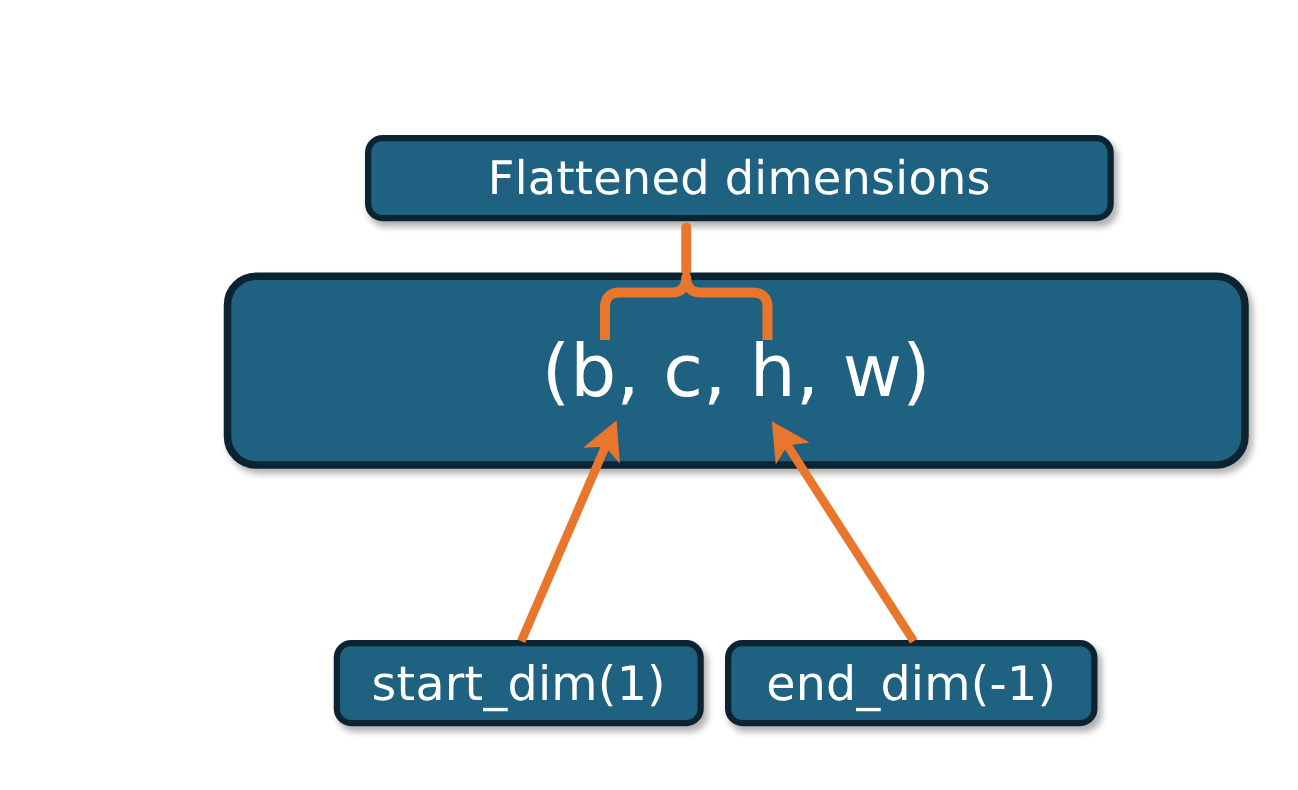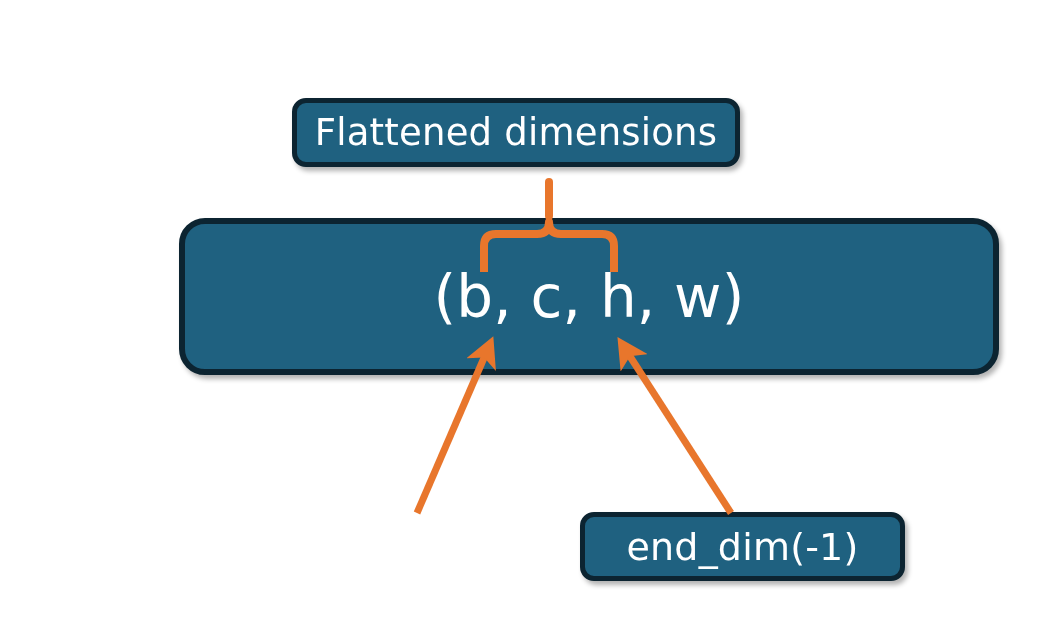--- a/index.html
+++ b/index.html
@@ -33,22 +33,22 @@
     z-index: 2;
   }
   .node .label {
     line-height: 1;
     white-space: nowrap;
   }
 
   
   #node-flattened {
     left: 292px;
-    top: 98px;
-    width: 448px;
+    top: 108px;
+    width: 599px;
     height: 69px;
     border-radius: 14px;
   }
   #node-flattened .label { font-size: 37px; }
 
   
   #node-shape {
     left: 179px;
     top: 218px;
     width: 820px;
@@ -65,21 +65,21 @@
     width: 296px;
     height: 69px;
     border-radius: 14px;
   }
   #node-start-dim .label { font-size: 38px; }
 
   
   #node-end-dim {
     left: 580px;
     top: 512px;
-    width: 325px;
+    width: 298px;
     height: 69px;
     border-radius: 14px;
   }
   #node-end-dim .label { font-size: 38px; }
 
   
   svg.overlay {
     position: absolute;
     left: 0;
     top: 0;
@@ -111,20 +111,23 @@
   </svg>
 
   <div class="node" id="node-flattened">
     <span class="label">Flattened dimensions</span>
   </div>
 
   <div class="node" id="node-shape">
     <span class="label">(b, c, h, w)</span>
   </div>
 
+  <div class="node" id="node-start-dim">
+    <span class="label">start_dim(1)</span>
+  </div>
 
   <div class="node" id="node-end-dim">
     <span class="label">end_dim(-1)</span>
   </div>
 
   <svg class="overlay" id="arrow-layer" viewBox="0 0 1038 632">
     <defs>
       <marker id="arrowhead-left" markerWidth="4.6" markerHeight="4.6" refX="3.2" refY="2.3" orient="auto" markerUnits="strokeWidth">
         <path d="M 0 0 L 4.4 2.3 L 0 4.6 L 1.1 2.3 Z" fill="#e8762c"></path>
       </marker>

